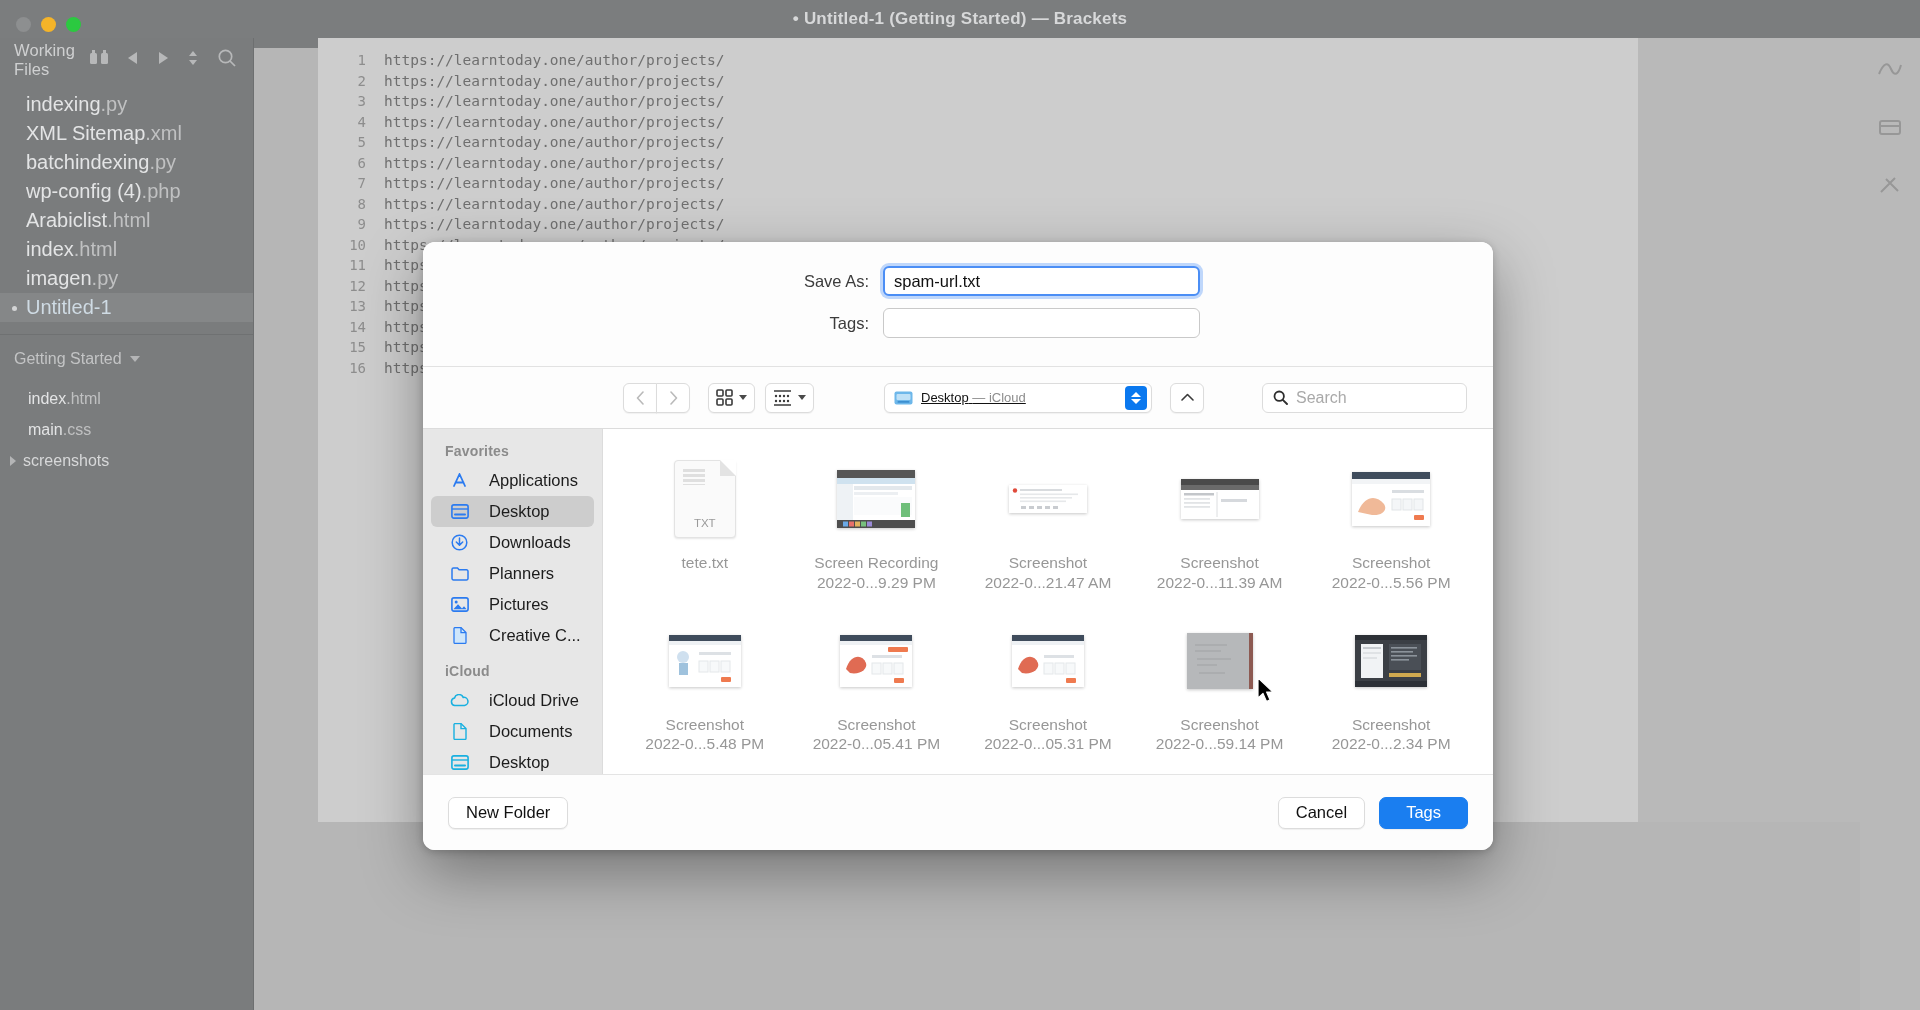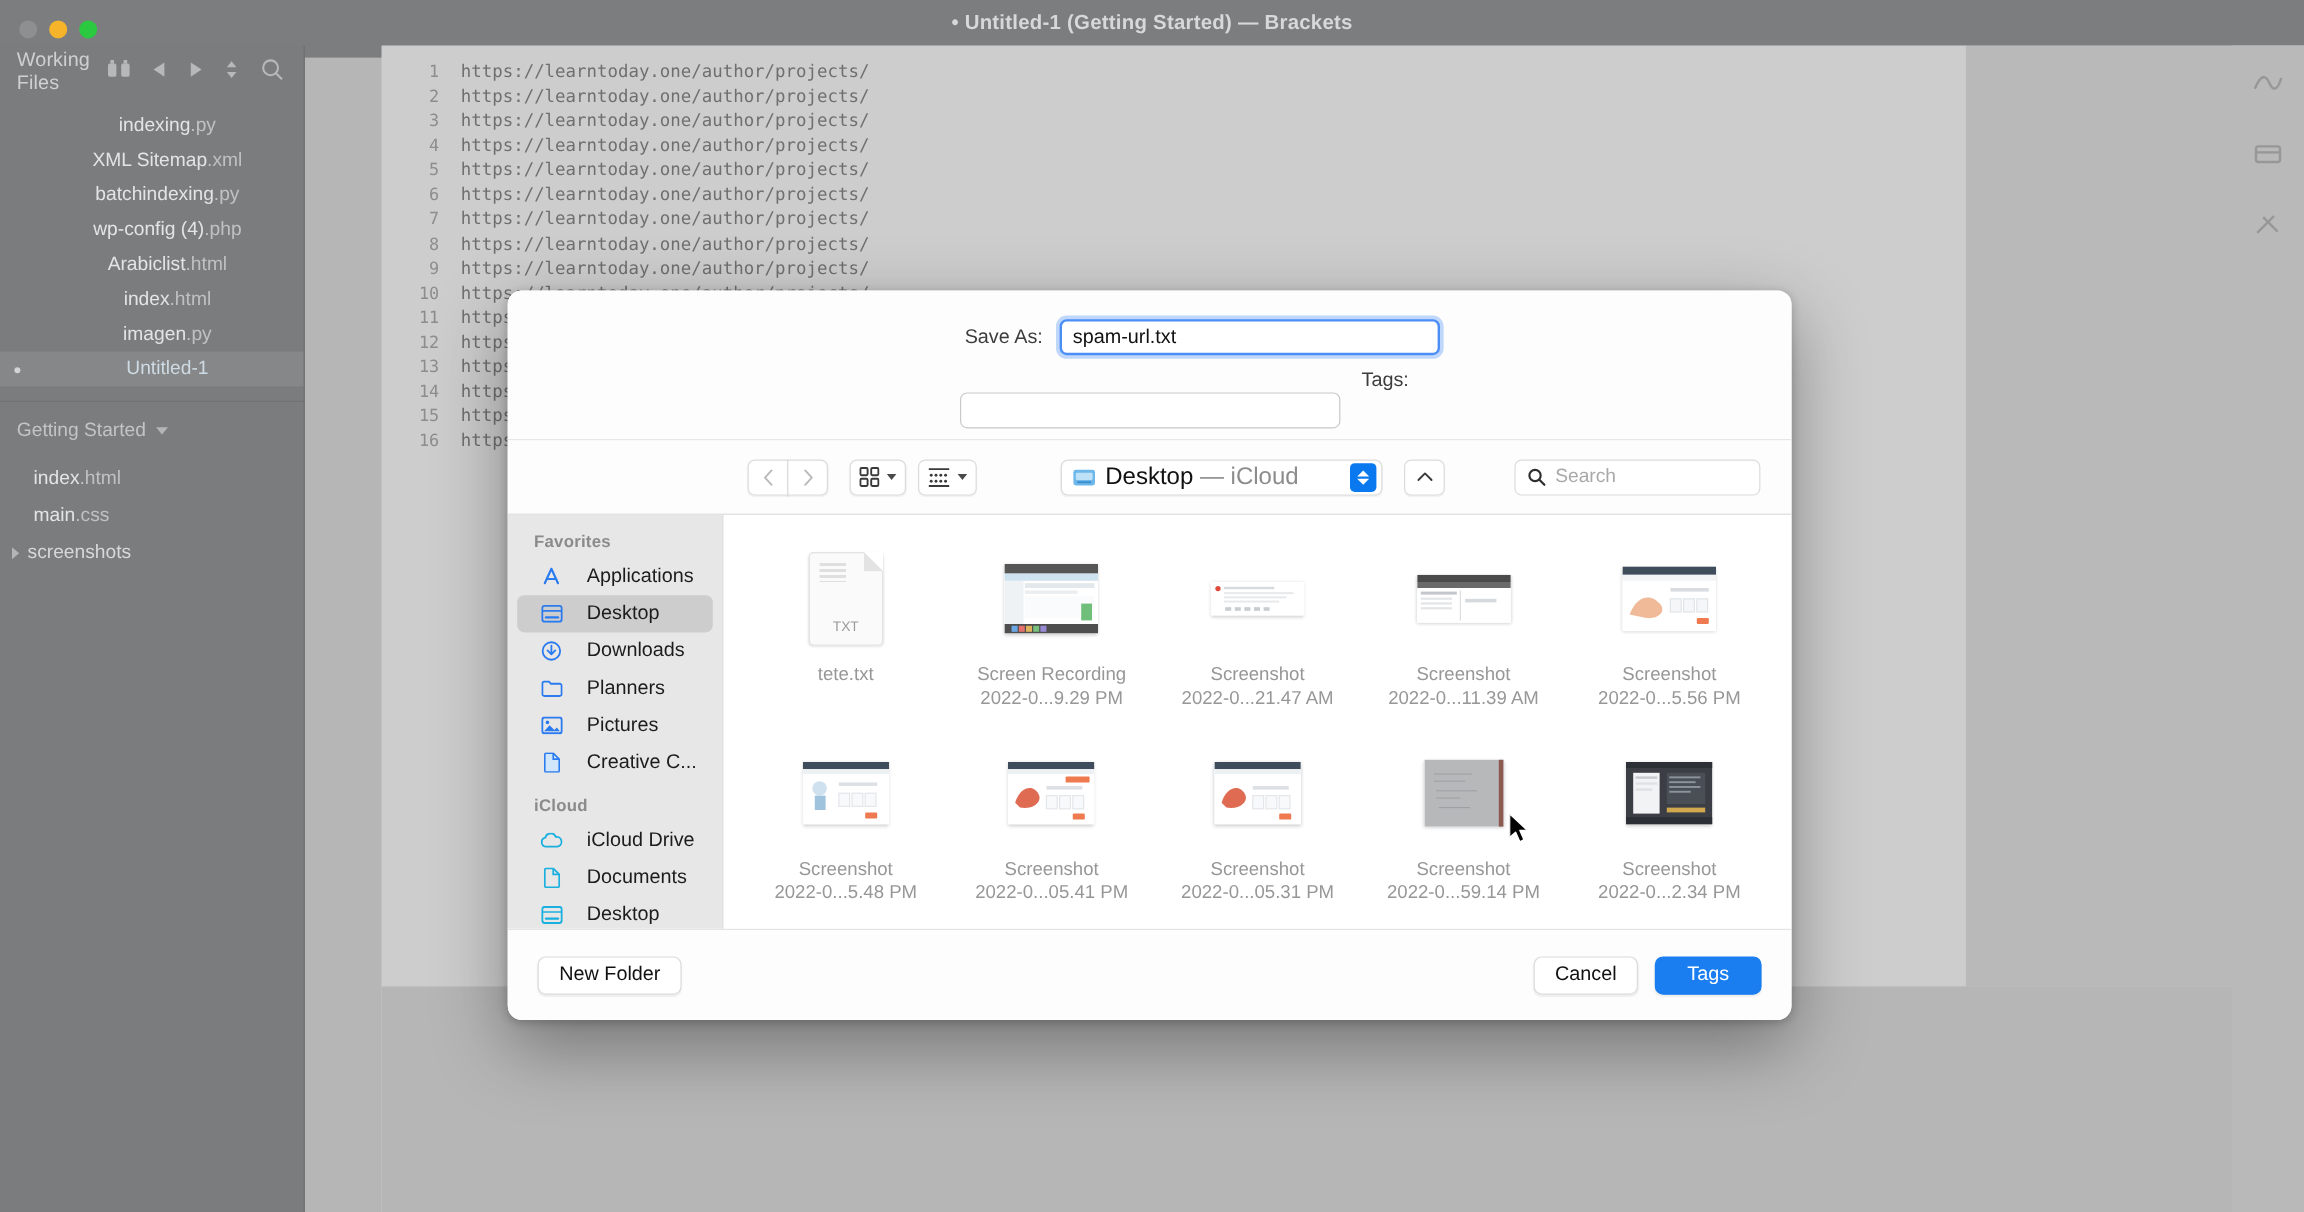--- a/index.html
+++ b/index.html
@@ -51,25 +51,24 @@
   .sb-title {
     font-size: 16.5px; color: #cfd0d1;
     flex: 1; letter-spacing: 0.1px;
   }
   .sb-icons { display: flex; align-items: center; gap: 18px; }
   .sb-ico { opacity: .72; display: block; }
   .sb-list { padding-top: 8px; }
   .sb-file {
     height: 29px; line-height: 29px;
     padding-left: 26px;
-    font-size: 16px;
+    font-size: 20px;
     color: #e3e4e5;
     white-space: nowrap;
     position: relative;
-    text-align: center;
   }
   .sb-file .ext { color: #c0c1c2; }
   .sb-file.active {
     background: #858788;
     color: #cfdbe4;
   }
   .sb-file.active .dot {
     position: absolute; left: 12px; top: 13px;
     width: 5px; height: 5px; border-radius: 50%;
     background: #d3d4d5;
@@ -167,21 +166,21 @@
     height: 125px;
     background: #fdfdfd;
     border-bottom: 1px solid #e2e2e2;
     position: relative;
   }
   .field-row {
     display: flex; align-items: center;
     position: absolute; left: 0; right: 0;
   }
   .field-row.saveas { top: 24px; }
-  .field-row.tags   { top: 66px; flex-direction: column; }
+  .field-row.tags   { top: 66px; }
   .field-label {
     width: 460px; text-align: right;
     font-size: 16.5px; color: #3c3c3c;
     padding-right: 14px;
   }
   .field-input {
     width: 317px; height: 30px;
     border-radius: 6px;
     border: 1px solid #c9c9c9;
     background: #fff;
@@ -224,21 +223,21 @@
     border-top: 5px solid #4a4a4a;
   }
   .path-pop {
     width: 268px; height: 30px;
     border: 1px solid #dcdcdc; border-radius: 6px;
     background: #fff; box-shadow: 0 1px 1px rgba(0,0,0,.05);
     display: flex; align-items: center;
     padding: 0 4px 0 9px; gap: 8px;
     margin-left: 60px;
   }
-  .path-txt { font-size: 20px; color: #111; flex: 1; white-space: nowrap; }
+  .path-txt { font-size: 13px; color: #111; flex: 1; white-space: nowrap; text-decoration: underline; }
   .path-txt .sub { color: #8c8c8c; }
   .stepper {
     width: 22px; height: 24px; border-radius: 4px;
     background: #0a78ef;
     display: flex; flex-direction: column;
     align-items: center; justify-content: center; gap: 2px;
   }
   .st-up, .st-dn { width: 0; height: 0; border-left: 5px solid transparent; border-right: 5px solid transparent; }
   .st-up { border-bottom: 5px solid #fff; }
   .st-dn { border-top: 5px solid #fff; }

